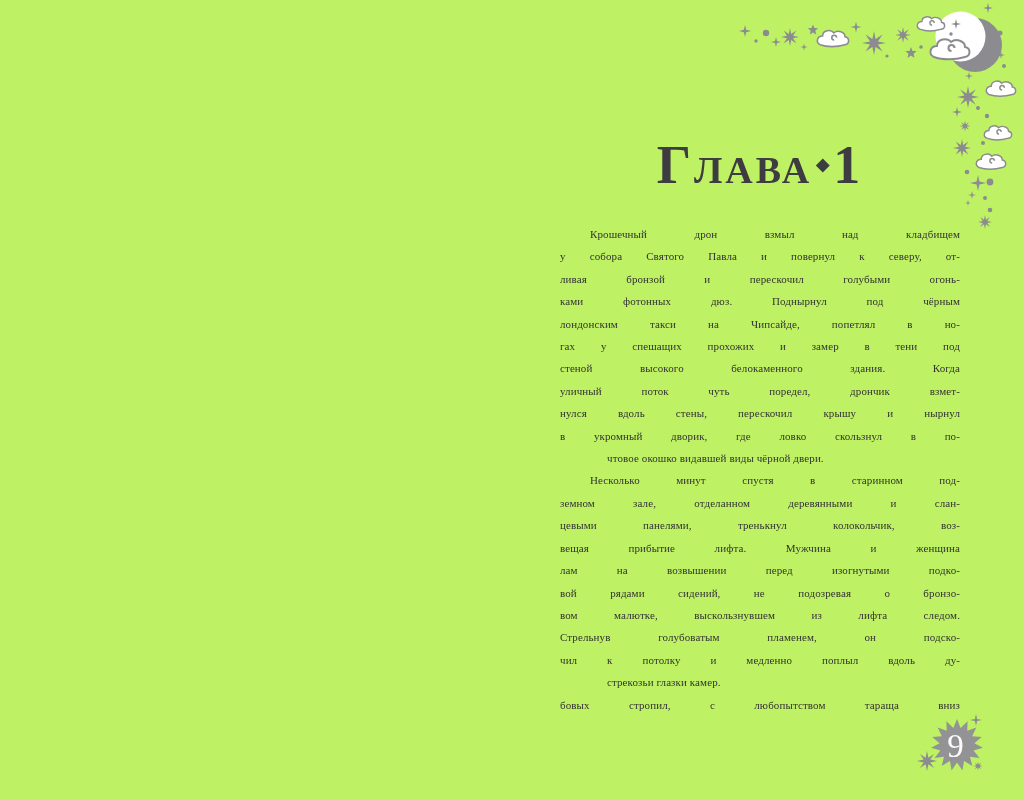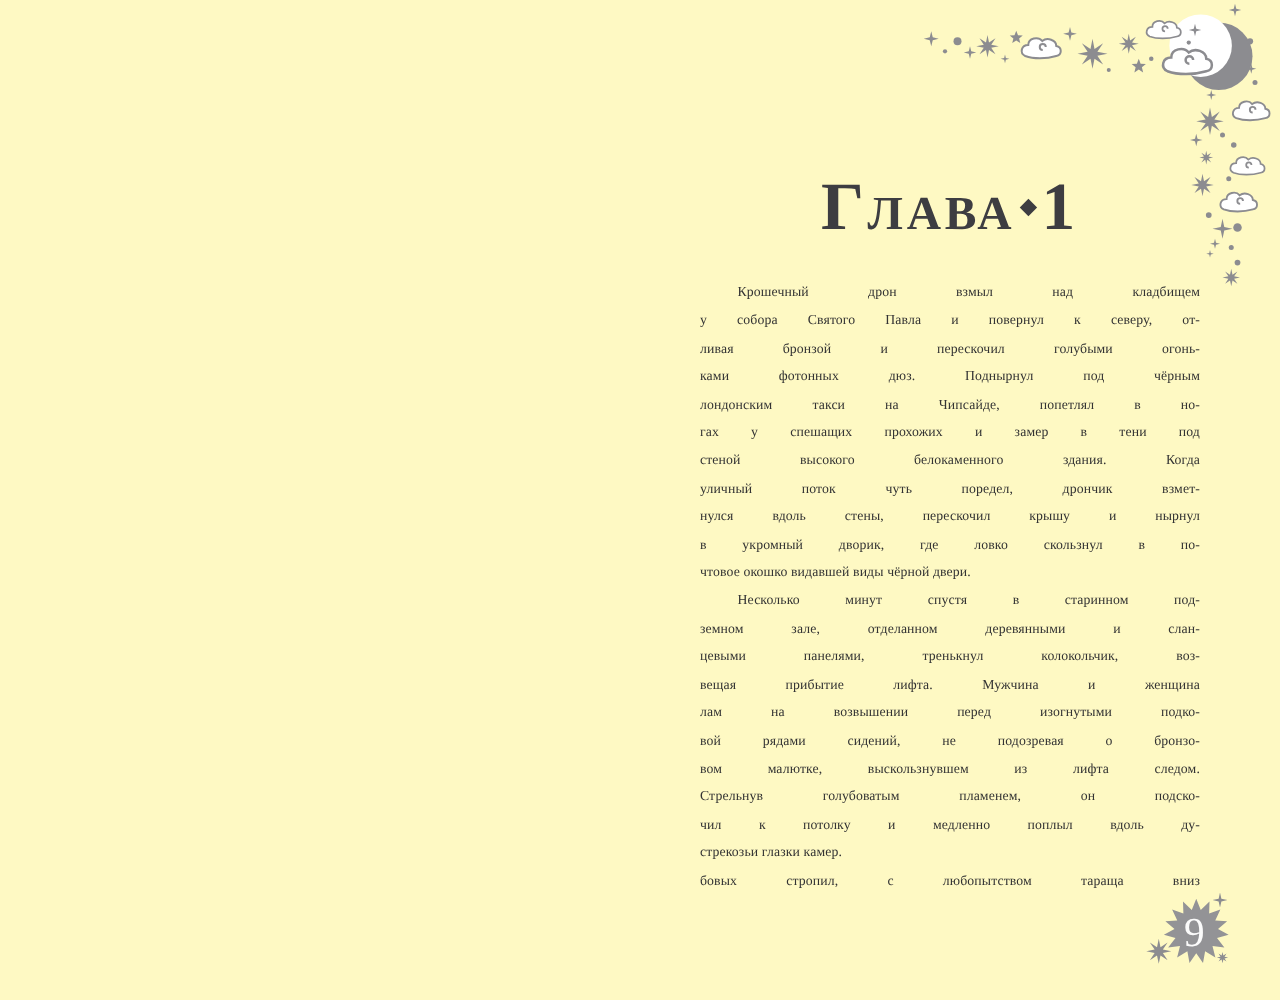--- a/index.html
+++ b/index.html
@@ -1,21 +1,21 @@
 <!DOCTYPE html>
 <html><head>
 <meta charset="utf-8">
 <style>
   html,body{margin:0;padding:0;}
   body{
     width:1024px;height:800px;position:relative;overflow:hidden;
     background:#ffffff;
     font-family:"Liberation Serif", serif;
   }
-  .book-page{position:absolute;inset:0;background:#fef9c3;}
+  .book-page{position:absolute;inset:0;background:#bef264;}
 
   
   .chapter-heading{
     position:absolute;left:560px;top:134px;width:400px;
     text-align:center;
     font-variant:small-caps;
     font-weight:bold;
     font-size:54px;
     letter-spacing:3px;
     color:#3d3d41;
@@ -33,21 +33,21 @@
   .text-column{
     position:absolute;left:560px;top:223px;width:400px;
     font-size:11px;line-height:22.4px;
     color:#333333;
     letter-spacing:.1px;
   }
   .text-column .line{
     text-align:justify;
     text-align-last:justify;
   }
-  .text-column .line.last{text-align-last:left;}
+  .text-column .line.last{text-align-last:left;margin-left:47px;}
   .text-column .line.first{text-indent:30px;}
 
   
   .corner-deco{position:absolute;top:0;right:0;}
   .page-badge{position:absolute;left:898px;top:702px;}
   svg .fill{fill:#8c8c90;}
   svg polygon{fill:#8c8c90;}
   svg circle.dot{fill:#8c8c90;}
   .cloud-shape{fill:#ffffff;stroke:#8c8c90;stroke-width:2;}
   .cloud-swirl{fill:none;stroke:#8c8c90;stroke-width:2;}

